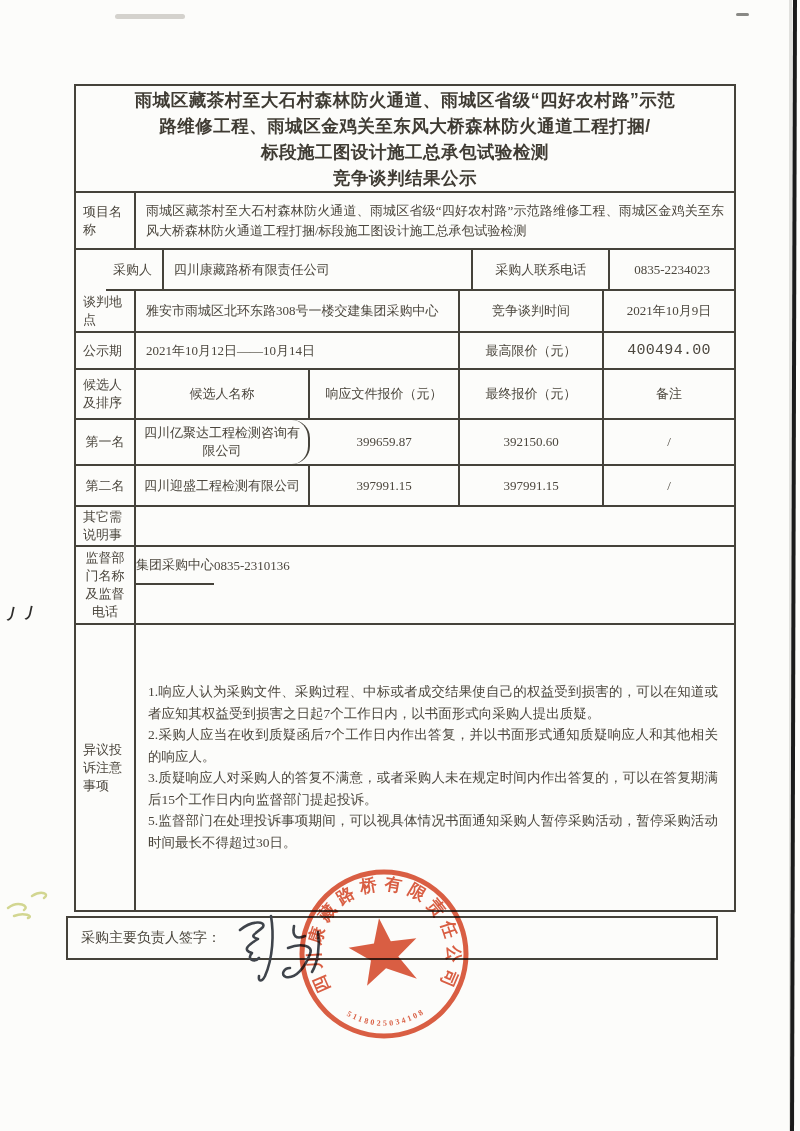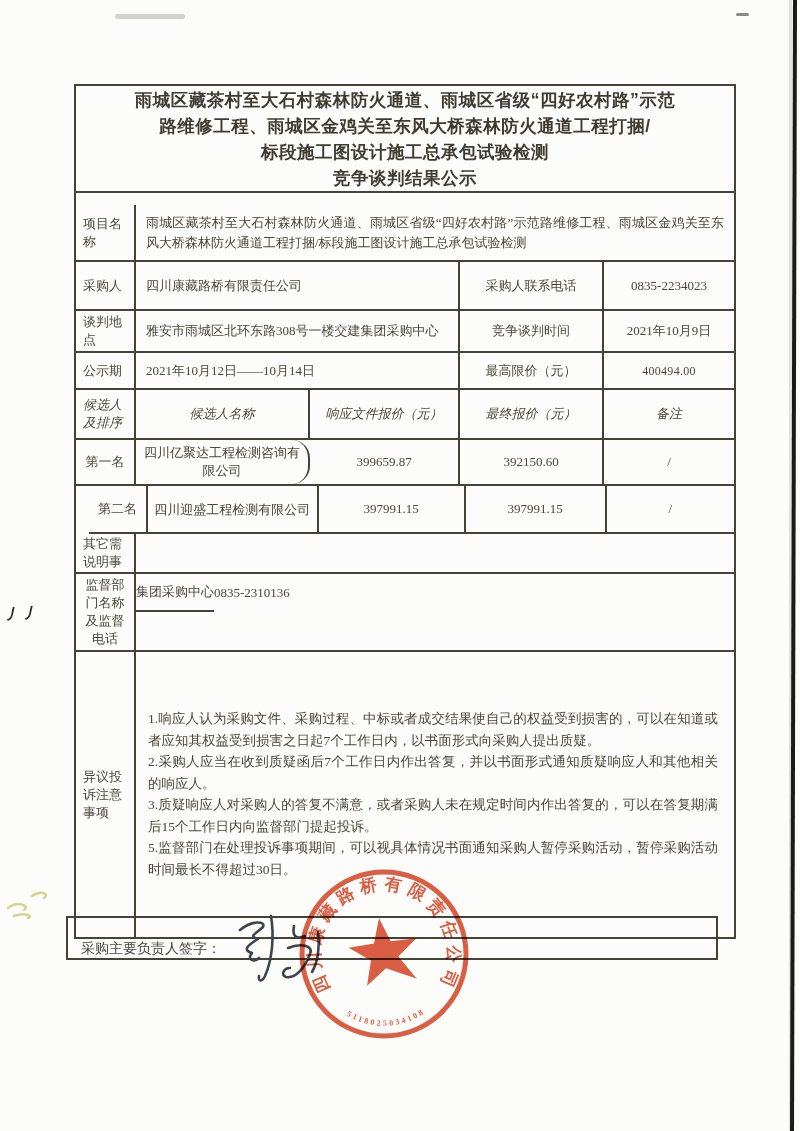--- a/index.html
+++ b/index.html
@@ -23,32 +23,32 @@
   .td{ border-right:2px solid var(--bc); display:flex; align-items:center; font-size:13px; line-height:18px; }
   .td:last-child{ border-right:none; }
   .w1{ width:60px; } .w2{ width:174px; } .w3{ width:150px; } .w4{ width:144px; } .w5{ width:130px; }
   .w23{ width:324px; } .w2345{ width:598px; }
   .lab{ padding:2px 7px; }
   .ctr{ justify-content:center; text-align:center; }
   .pad{ padding:2px 10px; }
 
   .r-title{ height:107px; flex-direction:column; justify-content:center; align-items:center; }
   .title-line{ font-size:17.5px; font-weight:bold; line-height:26px; letter-spacing:.5px; color:#3f3b33; text-align:center; font-family:"Liberation Sans","DejaVu Sans",sans-serif; }
-  .r-project{ height:57px;margin-top:12px; } .r-purchaser{ height:49px; } .r-venue{ height:42px; } .r-publicity{ height:37px; }
-  .r-chead{ height:50px;font-style:italic; } .r-cand1{ height:46px; } .r-cand2{ height:48px;margin-left:13px; }
+  .r-project{ height:57px; } .r-purchaser{ height:41px;margin-left:30px; } .r-venue{ height:42px; } .r-publicity{ height:37px; }
+  .r-chead{ height:50px; } .r-cand1{ height:46px; } .r-cand2{ height:41px; }
   .r-other{ height:40px; } .r-superv{ height:78px; } .r-object{ height:285px; }
-  .small-num{ font-size:12px; letter-spacing:.3px; }
+  .small-num{ font-size:15px; letter-spacing:.3px;font-family:Liberation Mono, monospace; }
   .sub-col{ flex-direction:row; align-items:stretch; padding:0; }
   .sub{ height:38px; display:flex; align-items:center; justify-content:center; }
   .sub:first-child{ border-bottom:2px solid var(--bc); }
   .notes{ align-items:flex-start; padding:56px 16px 0 12px; }
   .notes-inner{ font-size:13.5px; line-height:21.5px; text-align:justify; }
 
   
-  .signbox{ position:absolute; left:66px; top:916px; width:652px; height:44px; border:2px solid var(--bc); display:flex; align-items:flex-end; padding-left:13px; color:var(--ink); font-size:14px; }
+  .signbox{ position:absolute; left:66px; top:916px; width:652px; height:44px; border:2px solid var(--bc); display:flex; align-items:center; padding-left:13px; color:var(--ink); font-size:14px; }
   .signature-svg{ position:absolute; left:226px; top:906px; }
 
   
   .stamp{ position:absolute; left:296px; top:866px; width:176px; height:176px; mix-blend-mode:multiply; opacity:.88; }
   .stamp text{ fill:var(--red); font-family:"Liberation Serif","DejaVu Serif",serif; font-weight:bold; }
 </style>
 </head>
 <body>
 
 <div class="page">

